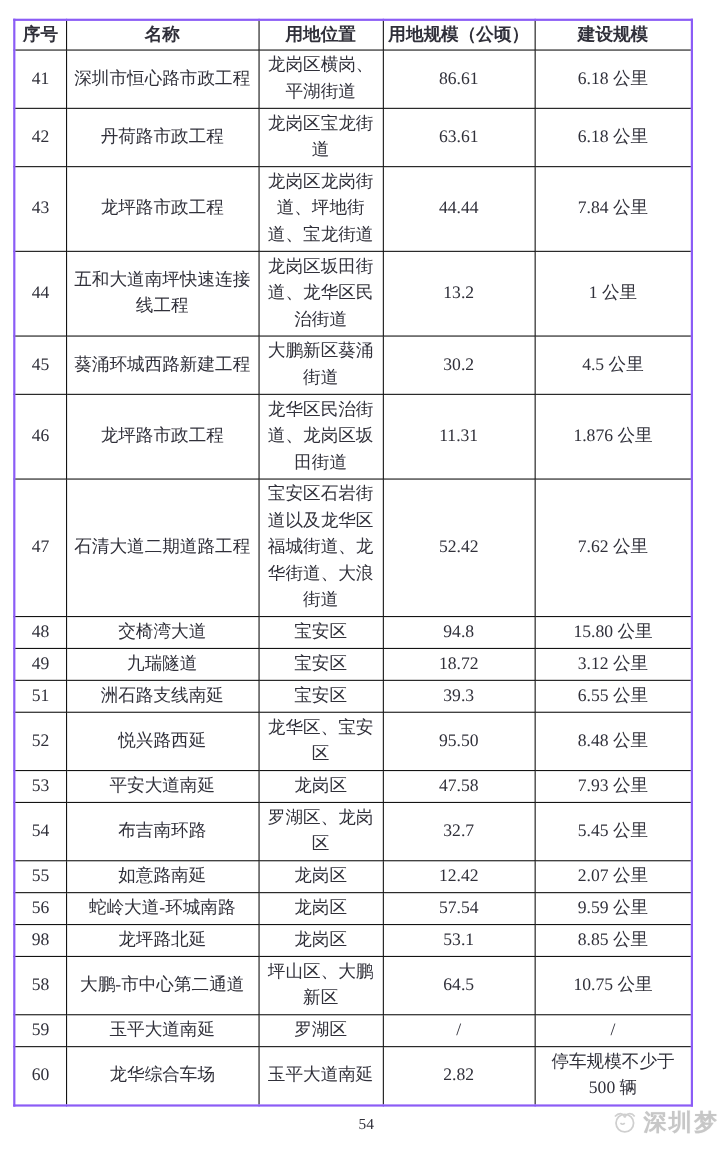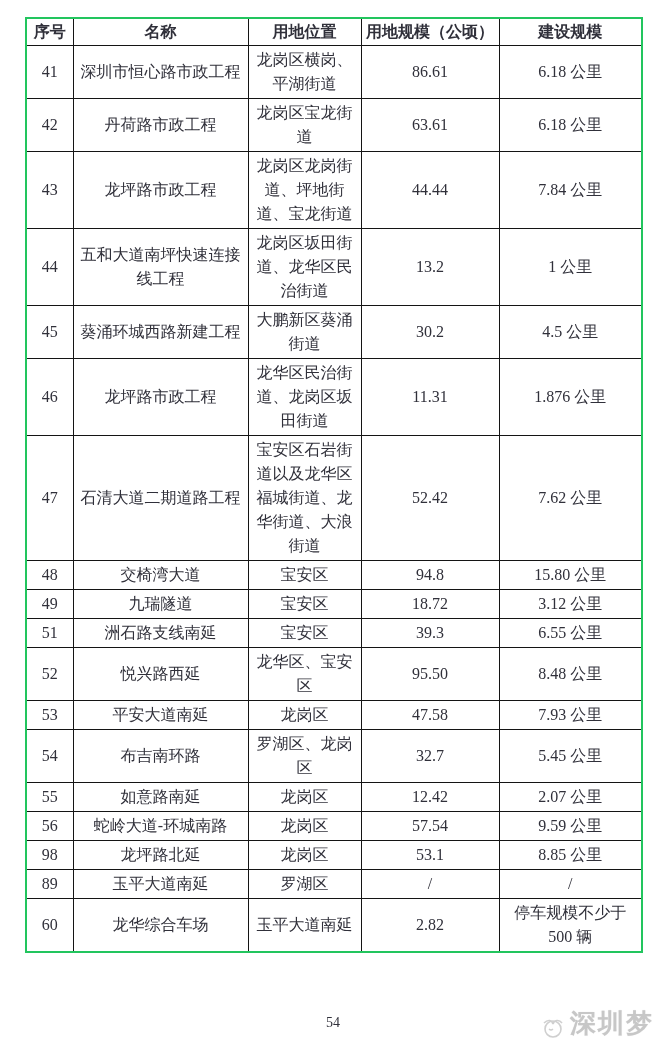--- a/index.html
+++ b/index.html
@@ -2,41 +2,41 @@
 <html><head>
 <meta charset="utf-8">
 <style>
   html,body{margin:0;padding:0;}
   body{
     width:660px;height:1047px;position:relative;background:#ffffff;
     font-family:"Liberation Serif","DejaVu Serif",serif;
     color:#30303a;overflow:hidden;
   }
   .doc-table{
-    position:absolute;left:25px;top:17px;width:616px;
+    position:absolute;left:12px;top:17px;width:616px;
     border-collapse:collapse;table-layout:fixed;
-    border:2px solid #22c55e;
+    border:2px solid #8b5cf6;
   }
   .doc-table th,.doc-table td{
     border:1px solid #141414;
     text-align:center;vertical-align:middle;
     font-size:16px;line-height:24px;
     padding:2px 5px;
     overflow:hidden;
   }
   .doc-table th{font-weight:bold;padding:1px 2px;}
   .doc-table td{font-weight:normal;}
   .page-footer{
     position:absolute;left:25px;top:1015px;width:616px;
     text-align:center;font-size:14px;color:#30303a;
   }
   .watermark{
     position:absolute;right:6px;top:1006px;
-    display:flex;align-items:flex-end;gap:4px;
-    color:#c7c7c7;font-size:26px;font-weight:bold;
+    display:flex;align-items:center;gap:4px;
+    color:#c7c7c7;font-size:21px;font-weight:bold;
     letter-spacing:2px;
     text-shadow:0 0 1px #e2e2e2;
   }
   .watermark svg{display:block;}
 </style>
 </head>
 <body>
 
 <table class="doc-table">
   <colgroup>
@@ -162,21 +162,28 @@
         <td>9.59 公里</td>
       </tr>
       <tr>
         <td>98</td>
         <td>龙坪路北延</td>
         <td>龙岗区</td>
         <td>53.1</td>
         <td>8.85 公里</td>
       </tr>
       <tr>
-        <td>89</td>
+        <td>58</td>
+        <td>大鹏-市中心第二通道</td>
+        <td>坪山区、大鹏新区</td>
+        <td>64.5</td>
+        <td>10.75 公里</td>
+      </tr>
+      <tr>
+        <td>59</td>
         <td>玉平大道南延</td>
         <td>罗湖区</td>
         <td>/</td>
         <td>/</td>
       </tr>
       <tr>
         <td>60</td>
         <td>龙华综合车场</td>
         <td>玉平大道南延</td>
         <td>2.82</td>

